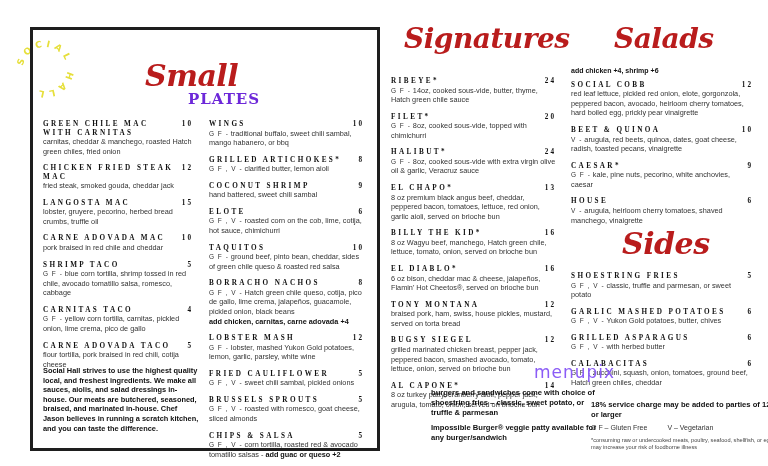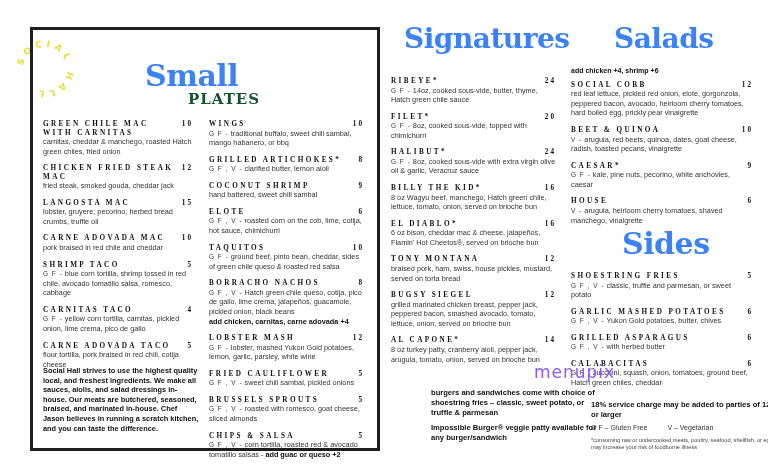--- a/index.html
+++ b/index.html
@@ -9,26 +9,26 @@
     font-family: "Liberation Sans", sans-serif;
   }
   .box {
     position: absolute; left: 30px; top: 27px; width: 344px; height: 418px;
     border: 3px solid #1e1e1e;
   }
   .logo {
     position: absolute; left: 14px; top: 38px; width: 62px; height: 62px;
   }
   .script {
-    font-family: "DejaVu Serif", serif; font-weight: bold;
-    color: #3b82f6; letter-spacing: -0.5px; position: absolute;
+    font-family: "DejaVu Serif", serif; font-style: italic; font-weight: bold;
+    color: #b91c1c; letter-spacing: -0.5px; position: absolute;
   }
   .stencil {
     position: absolute; font-family: "DejaVu Serif", serif; font-weight: bold;
-    font-size: 15px; letter-spacing: 1px; color: #14532d;
+    font-size: 15px; letter-spacing: 1px; color: #6d28d9;
   }
   .col { position: absolute; }
   .item { margin-bottom: 8px; }
   .item-head {
     display: flex; justify-content: space-between; align-items: baseline;
     font-weight: bold; font-size: 7.2px; letter-spacing: 2.4px; line-height: 8.5px;
     color: #111;
     font-family: Liberation Serif, serif;
   }
   .item-head .price { letter-spacing: 2px; }
@@ -210,20 +210,27 @@
     </div>
     <div class="item">
       <div class="item-head">
         <span>HALIBUT*</span>
         <span class="price">24</span>
       </div>
       <div class="desc"><span class="tag">G F -</span> <span>8oz, cooked sous-vide with extra virgin olive oil &amp; garlic, Veracruz sauce</span></div>
     </div>
     <div class="item">
       <div class="item-head">
+        <span>EL CHAPO*</span>
+        <span class="price">13</span>
+      </div>
+      <div class="desc"><span>8 oz premium black angus beef, cheddar, peppered bacon, tomatoes, lettuce, red onion, garlic aioli, served on brioche bun</span></div>
+    </div>
+    <div class="item">
+      <div class="item-head">
         <span>BILLY THE KID*</span>
         <span class="price">16</span>
       </div>
       <div class="desc"><span>8 oz Wagyu beef, manchego, Hatch green chile, lettuce, tomato, onion, served on brioche bun</span></div>
     </div>
     <div class="item">
       <div class="item-head">
         <span>EL DIABLO*</span>
         <span class="price">16</span>
       </div>

